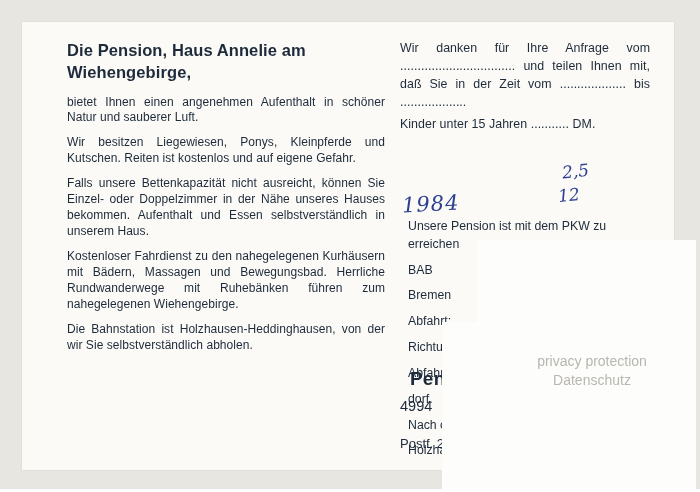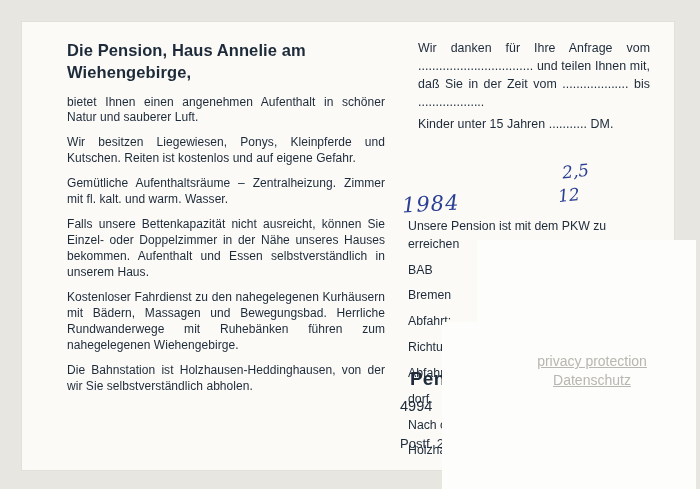--- a/index.html
+++ b/index.html
@@ -73,21 +73,20 @@
   
   .letter-line {
     font-size: 12.4px;
     line-height: 1.45;
     margin: 0;
     text-align: justify;
     letter-spacing: 0.05px;
   }
   .letter-block {
     margin-bottom: 4px;
-    margin-left: 18px;
   }
   .strike {
     text-decoration: line-through;
     text-decoration-thickness: 1.6px;
   }
   .ink-date {
     position: absolute;
     left: 380px;
     top: 170px;
     font-family: "DejaVu Serif", serif;
@@ -173,40 +172,38 @@
   .privacy-text {
     position: absolute;
     left: 470px;
     top: 330px;
     width: 200px;
     text-align: center;
     color: #b8b6b0;
     font-size: 14px;
     line-height: 1.35;
     font-family: "Liberation Sans", sans-serif;
-    text-decoration: underline;
   }
 </style>
 </head>
 <body>
 
 <div id="page">
 
   <div class="scan-edge-top"></div>
   <div class="scan-edge-bottom"></div>
   <div class="scan-edge-left"></div>
   <div class="scan-edge-right"></div>
 
   <div class="card">
 
     <div class="col-left">
       <h1 class="title">Die Pension, Haus Annelie am Wiehengebirge,</h1>
       <p class="para">bietet Ihnen einen angenehmen Aufenthalt in schöner Natur und sauberer Luft.</p>
       <p class="para">Wir besitzen Liegewiesen, Ponys, Kleinpferde und Kutschen. Reiten ist kostenlos und auf eigene Gefahr.</p>
-      <p class="para">Gemütliche Aufenthaltsräume – Zentralheizung. Zimmer mit fl. kalt. und warm. Wasser.</p>
       <p class="para">Falls unsere Bettenkapazität nicht ausreicht, können Sie Einzel- oder Doppelzimmer in der Nähe unseres Hauses bekommen. Aufenthalt und Essen selbstverständlich in unserem Haus.</p>
       <p class="para">Kostenloser Fahrdienst zu den nahegelegenen Kurhäusern mit Bädern, Massagen und Bewegungsbad. Herrliche Rundwanderwege mit Ruhebänken führen zum nahegelegenen Wiehengebirge.</p>
       <p class="para">Die Bahnstation ist Holzhausen-Heddinghausen, von der wir Sie selbstverständlich abholen.</p>
     </div>
 
     <div class="col-right">
       <div class="letter-block">
         <p class="letter-line">Wir danken für Ihre Anfrage vom ................................. und teilen Ihnen mit, daß Sie in der Zeit vom ................... bis ...................</p>
       </div>
       <div class="letter-block">

